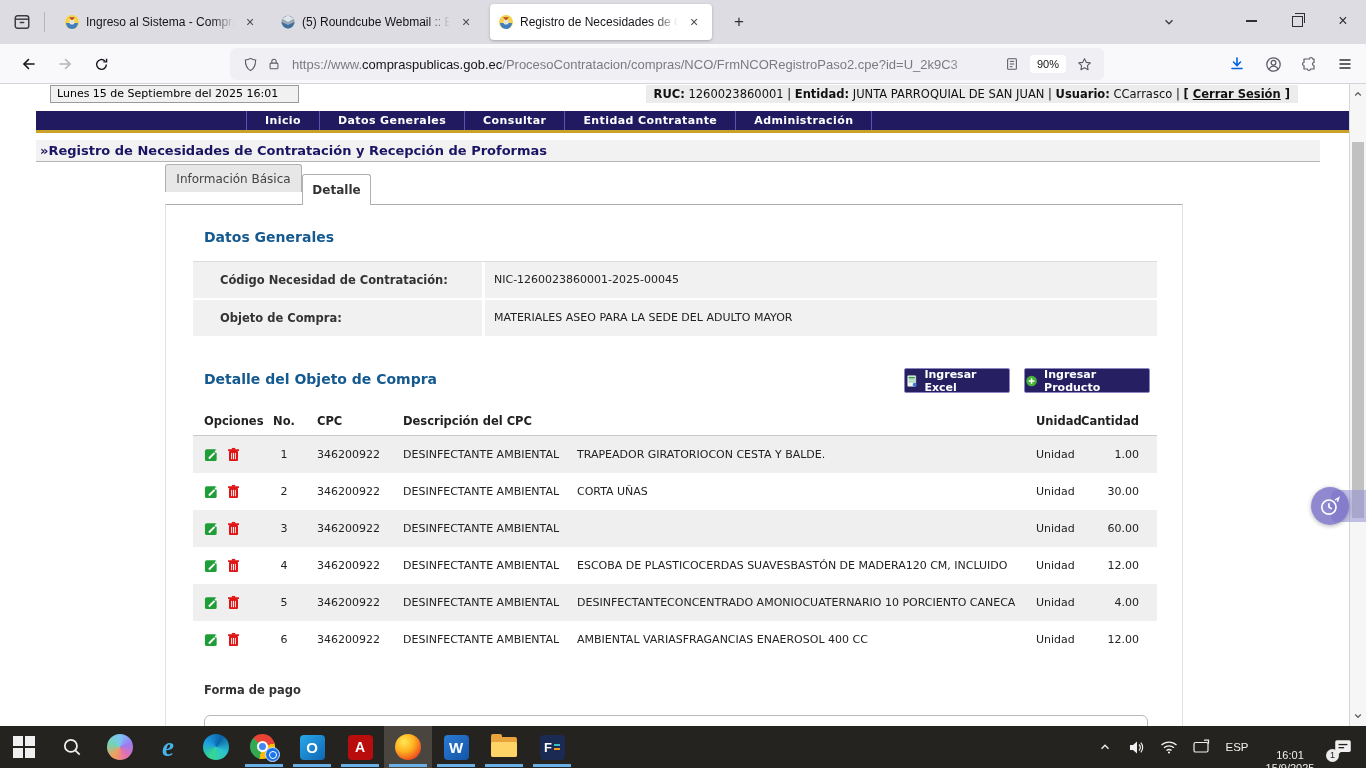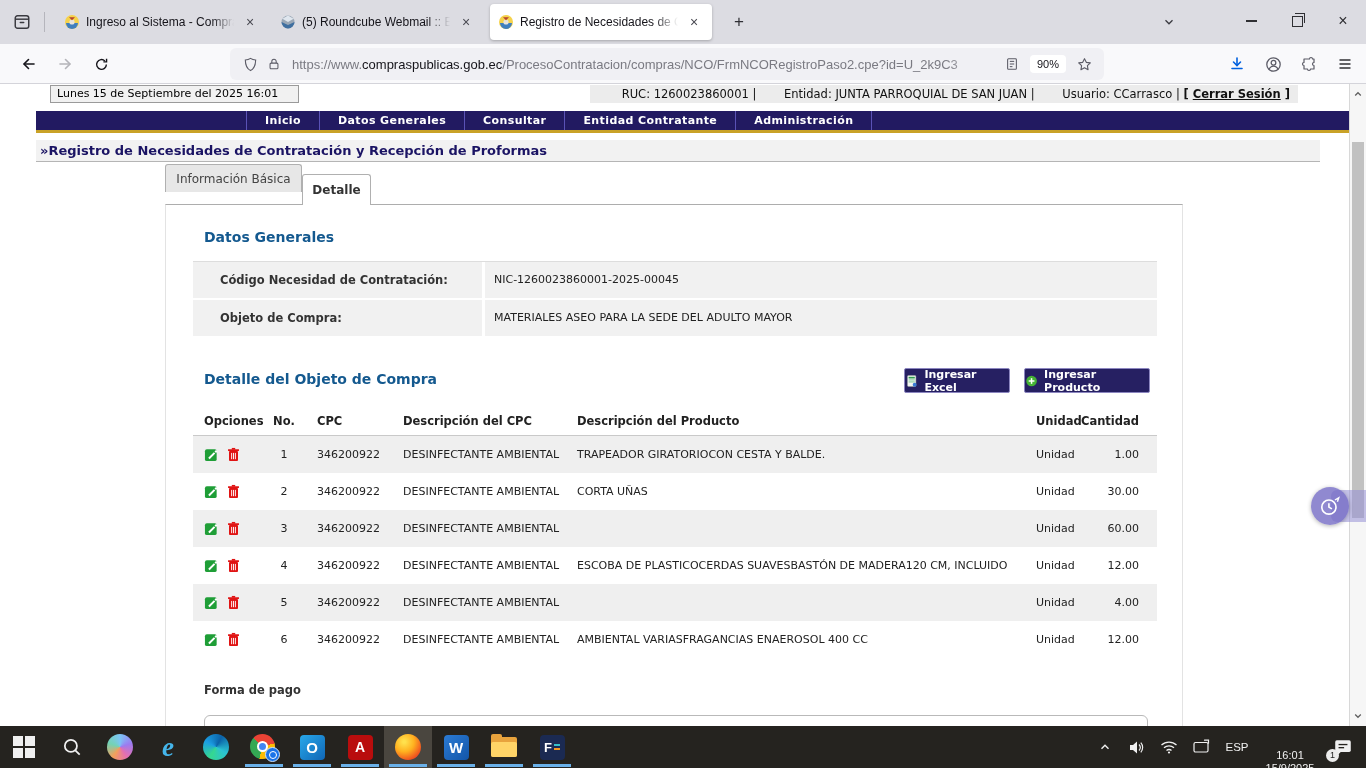--- a/index.html
+++ b/index.html
@@ -36,21 +36,21 @@
   .zoompill{background:#fff;border-radius:4px;font-size:11px;color:#15141a;padding:3px 7px;margin:0 6px;}
   .uicon{width:24px;height:24px;display:flex;align-items:center;justify-content:center;flex:0 0 auto;}
 
   
   .page{position:absolute;top:84px;left:0;width:1349px;height:642px;background:#fff;overflow:hidden;
     font-family:"DejaVu Sans","Liberation Sans",sans-serif;}
   .datebox{position:absolute;left:50px;top:1px;width:241px;height:16px;background:#f1f1f1;border:1px solid #9a9a9a;
     font-size:11px;color:#000;line-height:16px;padding-left:6px;box-sizing:content-box;}
   .sessbox{position:absolute;right:51px;top:1px;height:18px;background:#ececec;font-size:11.5px;color:#111;
     line-height:18px;padding:0 8px;white-space:nowrap;}
-  .sessbox b{font-weight:normal;margin-left:24px;}
+  .sessbox b{font-weight:bold;}
   .sessbox .logout{font-weight:bold;text-align:center;}
   .sessbox .logout u{text-decoration:underline;}
   .mainnav{position:absolute;left:36px;top:27px;width:1284px;height:19px;background:#221a61;border-bottom:3px solid #c9a227;
     display:flex;align-items:stretch;box-sizing:content-box;padding-left:210px;}
   .mainnav .nitem{color:#fff;font-size:11px;font-weight:bold;letter-spacing:.4px;display:flex;align-items:center;
     padding:0 18px;border-right:1px solid #5a52b5;}
   .mainnav .nitem:first-child{border-left:1px solid #5a52b5;}
   .ptitle{position:absolute;left:36px;top:56px;width:1284px;height:22px;background:#f2f2f2;border-bottom:1px solid #b5b5b5;
     font-size:13px;font-weight:bold;color:#1b1464;line-height:22px;padding-left:4px;box-sizing:border-box;}
 
@@ -356,21 +356,20 @@
           </svg>
         <span>Ingresar Producto</span>
       </div>
 
       <div class="ptable">
         <div class="thead">
           <span class="cell c-opts" style="display:block;">Opciones</span>
           <span class="cell c-no">No.</span>
           <span class="cell c-cpc">CPC</span>
           <span class="cell c-cpcdesc">Descripción del CPC</span>
-          <span class="cell c-prod">Descripción del Producto</span>
           <span class="cell c-unit">Unidad</span>
           <span class="cell c-qty">Cantidad</span>
         </div>
 
         <div class="trow odd">
           <span class="cell c-opts">
             <span class="iconbtn">
                 <svg viewBox="0 0 16 16">
                   <rect x="1" y="2.5" width="12.5" height="12.5" rx="2" fill="#1f9e37"></rect>
                   <path d="M4.5 11.5 L10.5 5.5 12 7 6 13z" fill="#fff"></path>
@@ -495,20 +494,21 @@
                   <rect x="6.2" y="1" width="3.6" height="1.8" fill="#e01414"></rect>
                   <line x1="6" y1="6.3" x2="6" y2="13" stroke="#fff" stroke-width="1"></line>
                   <line x1="8" y1="6.3" x2="8" y2="13" stroke="#fff" stroke-width="1"></line>
                   <line x1="10" y1="6.3" x2="10" y2="13" stroke="#fff" stroke-width="1"></line>
                 </svg>
               </span>
           </span>
           <span class="cell c-no">5</span>
           <span class="cell c-cpc">346200922</span>
           <span class="cell c-cpcdesc">DESINFECTANTE AMBIENTAL</span>
+          <span class="cell c-prod">DESINFECTANTECONCENTRADO AMONIOCUATERNARIO 10 PORCIENTO CANECA</span>
           <span class="cell c-unit">Unidad</span>
           <span class="cell c-qty">4.00</span>
         </div>
 
         <div class="trow">
           <span class="cell c-opts">
             <span class="iconbtn">
                 <svg viewBox="0 0 16 16">
                   <rect x="1" y="2.5" width="12.5" height="12.5" rx="2" fill="#1f9e37"></rect>
                   <path d="M4.5 11.5 L10.5 5.5 12 7 6 13z" fill="#fff"></path>

